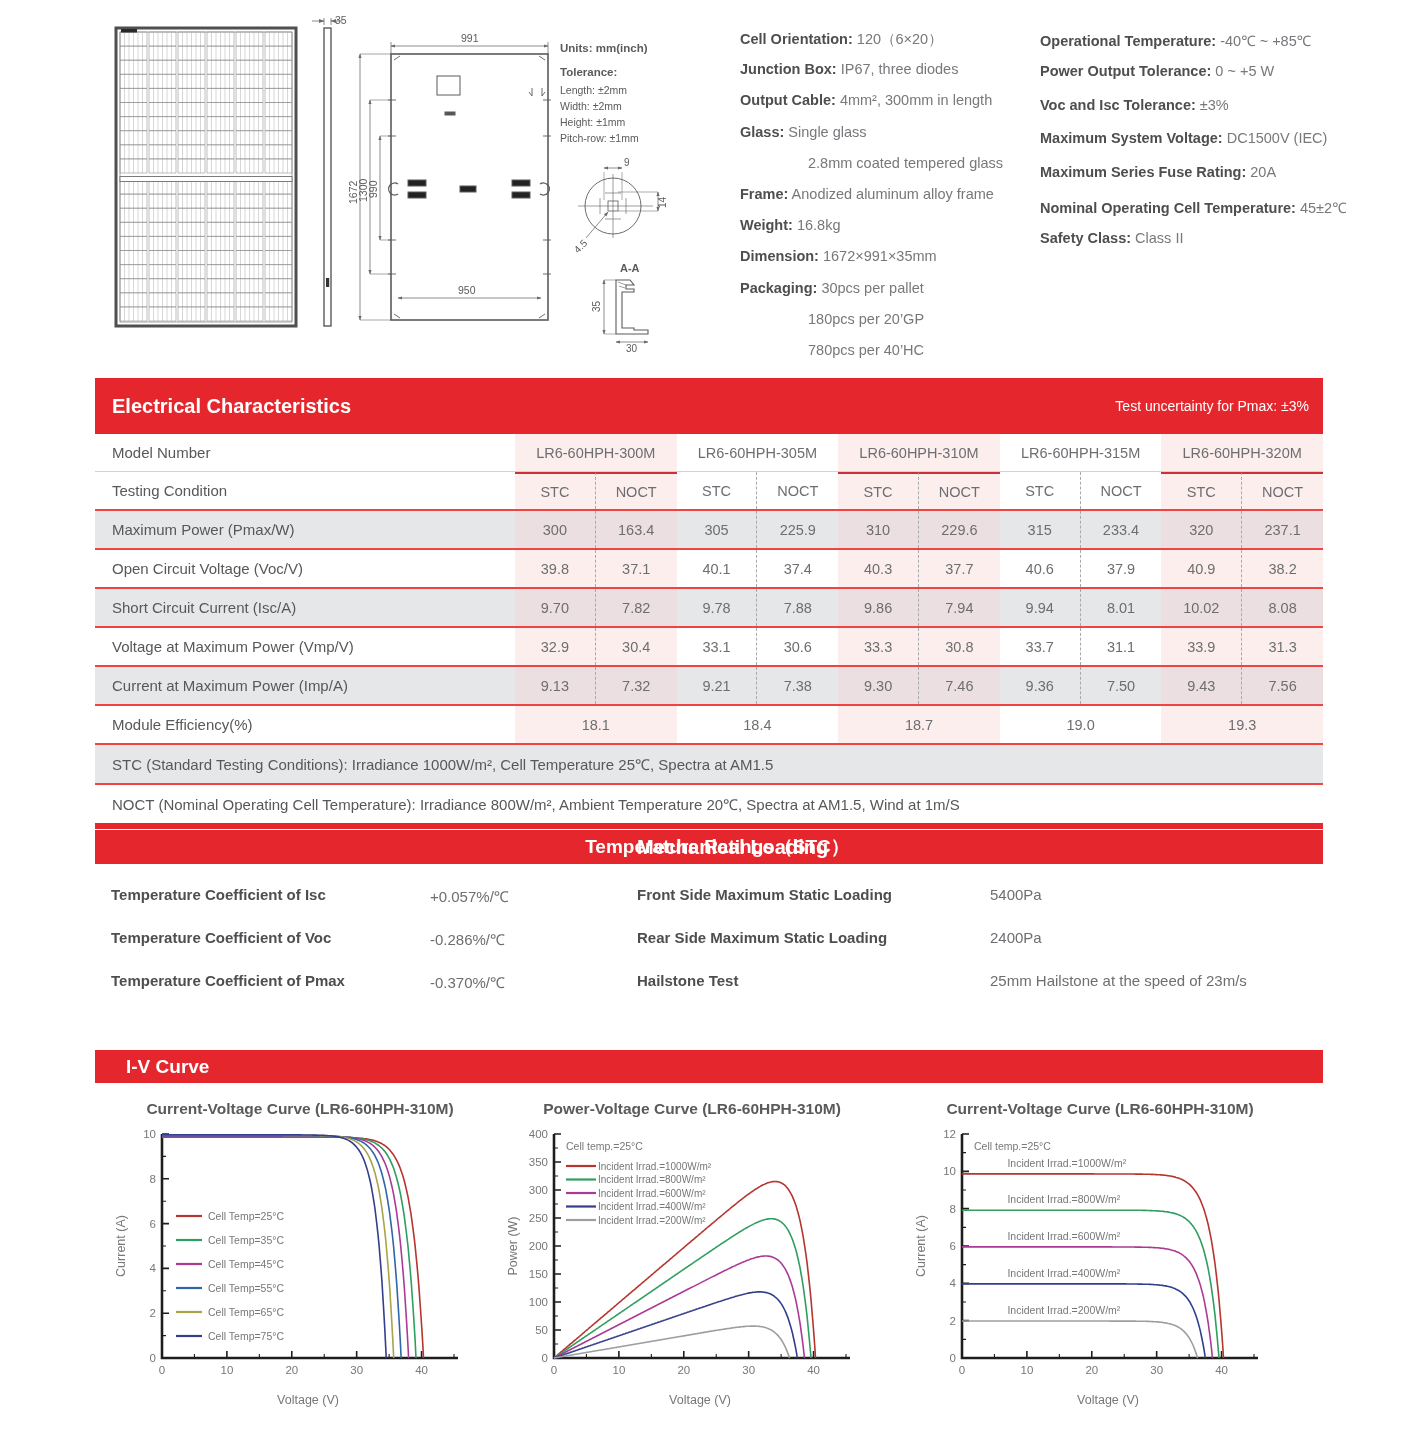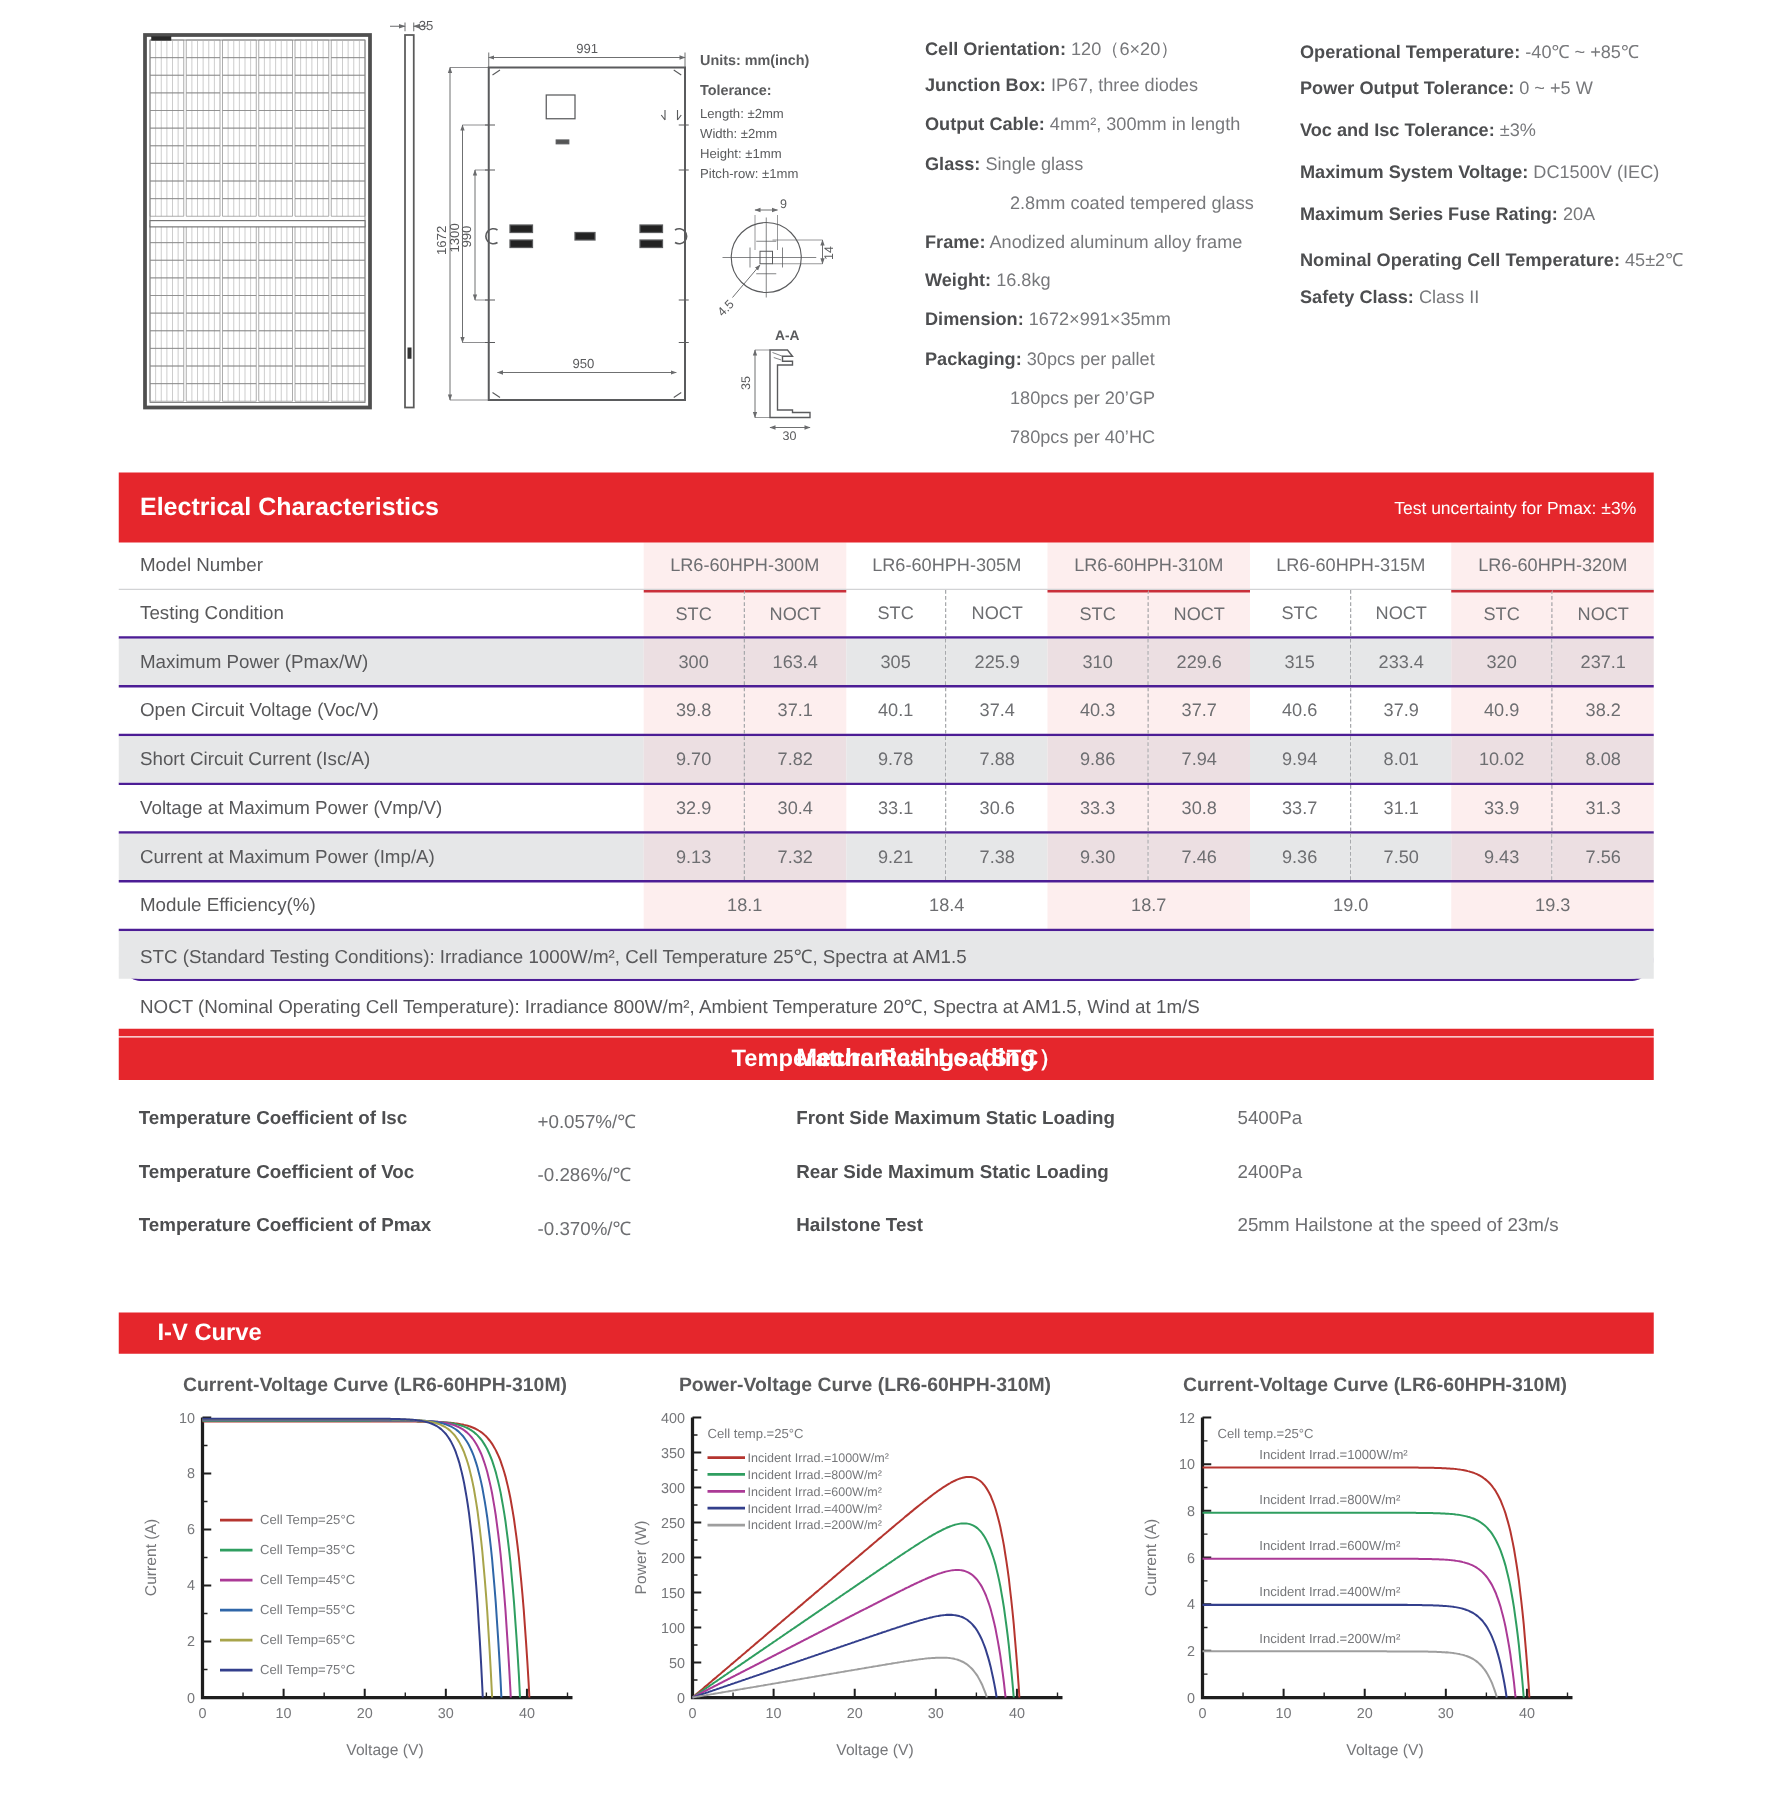--- a/index.html
+++ b/index.html
@@ -24,28 +24,28 @@
   .bar { background:#e5262c; color:#fff; display:flex; align-items:center; }
   .bar .bar-title { font-size:20px; font-weight:700; padding-left:17px; }
   .bar .bar-title2 { position:absolute; left:542px; font-size:20px; font-weight:700; }
   .bar .bar-note { margin-left:auto; padding-right:14px; font-size:14px; }
 
   
   #elec { position:absolute; left:95px; top:378px; width:1228px; }
   #elec .bar { height:56px; }
   .trow { display:grid; grid-template-columns:420px repeat(10,1fr); }
   .trow.g5 { grid-template-columns:420px repeat(5,1fr); }
-  .trow.full { grid-template-columns:1fr;border-radius:19px; }
+  .trow.full { grid-template-columns:1fr; }
   .tcell { display:flex; align-items:center; justify-content:center;
            font-size:14.5px; color:#6d6e71; height:37px; }
   .tlabel { justify-content:flex-start; padding-left:17px; font-size:15px; color:#58585a; }
   .gray .tcell { background:#e6e7e8; }
   .pink { background:rgba(229,38,44,0.08) !important; }
   .gray .pink { background:#ecdfe2 !important; }
-  .redline { border-bottom:2px solid #4c1d95; }
+  .redline { border-bottom:2px solid #ef4444; }
   .thinline { border-bottom:1px solid #d2d3d5; }
   .dash { border-right:1px dashed #a7a9ac; }
   .redtop { border-top:2px solid #c9303a; }
   .noterow .tcell { height:38px; font-size:15px; color:#58585a; justify-content:flex-start; padding-left:17px; }
   .thickred { height:6px; background:#e5262c; }
 
   
   #tm { position:absolute; left:95px; top:830px; width:1228px; }
   #tm .bar { height:34px; position:relative;justify-content:center; }
   #tm .bar .bar-title { font-size:19px; }

